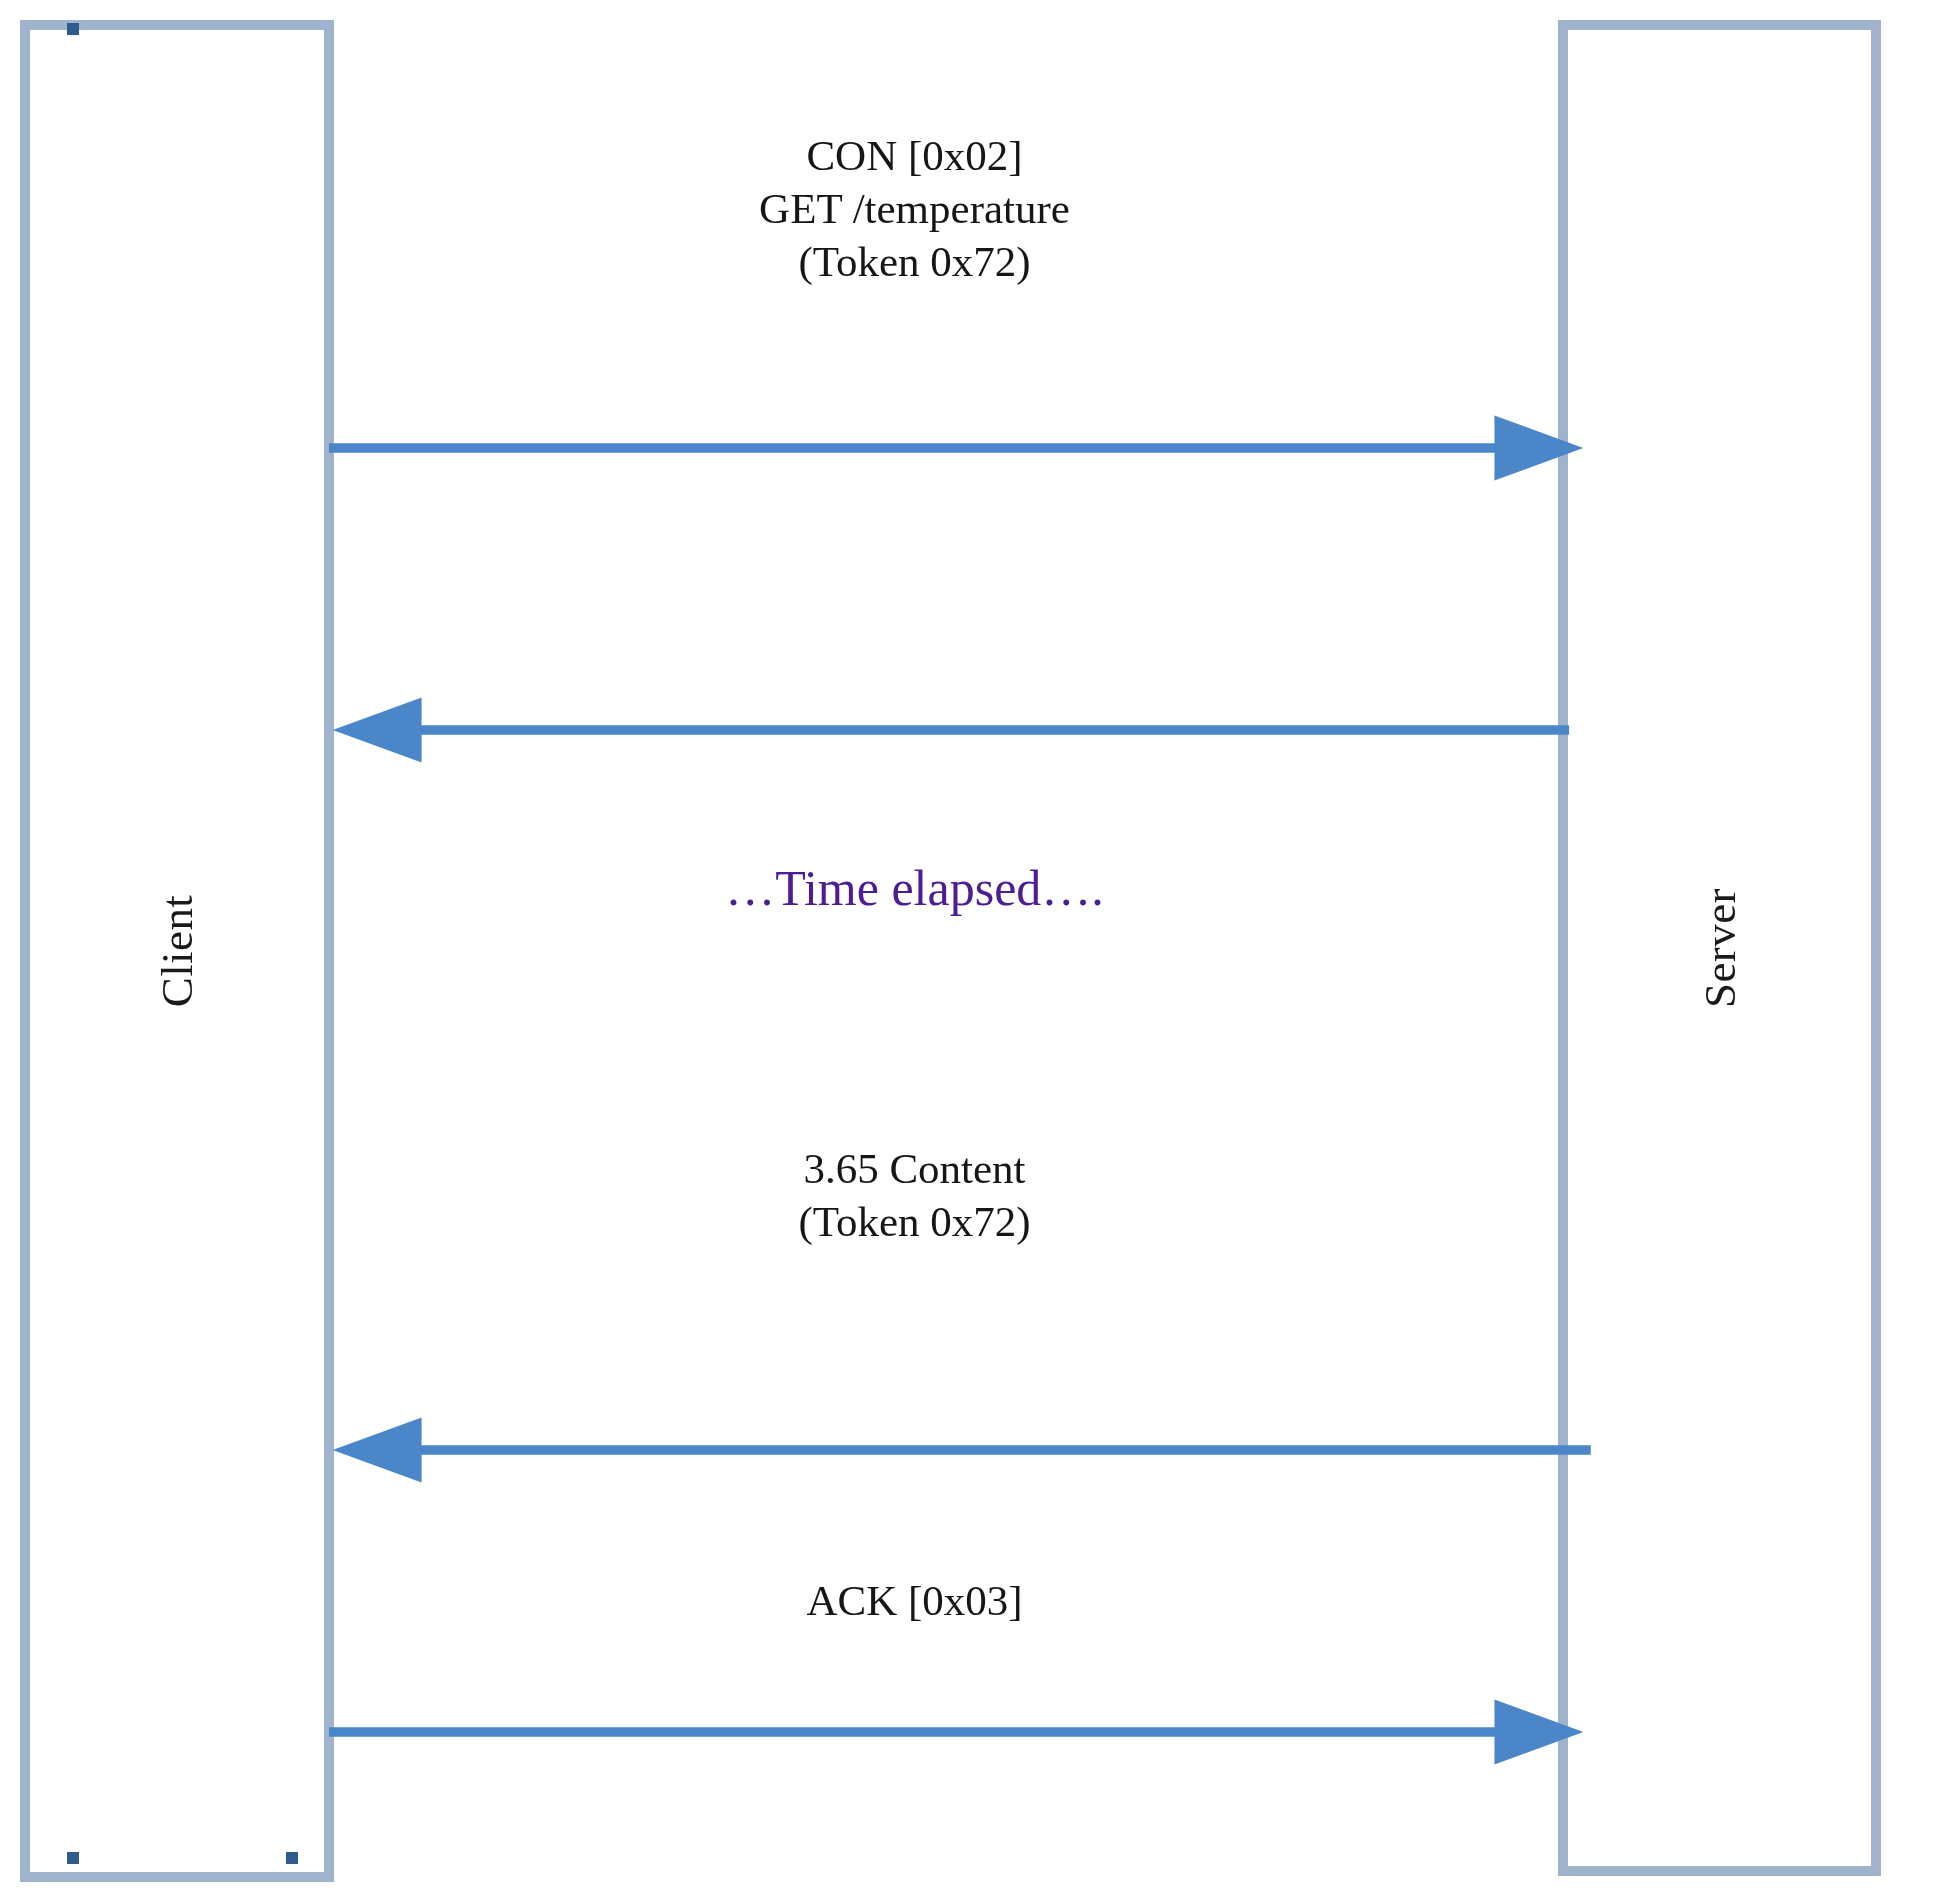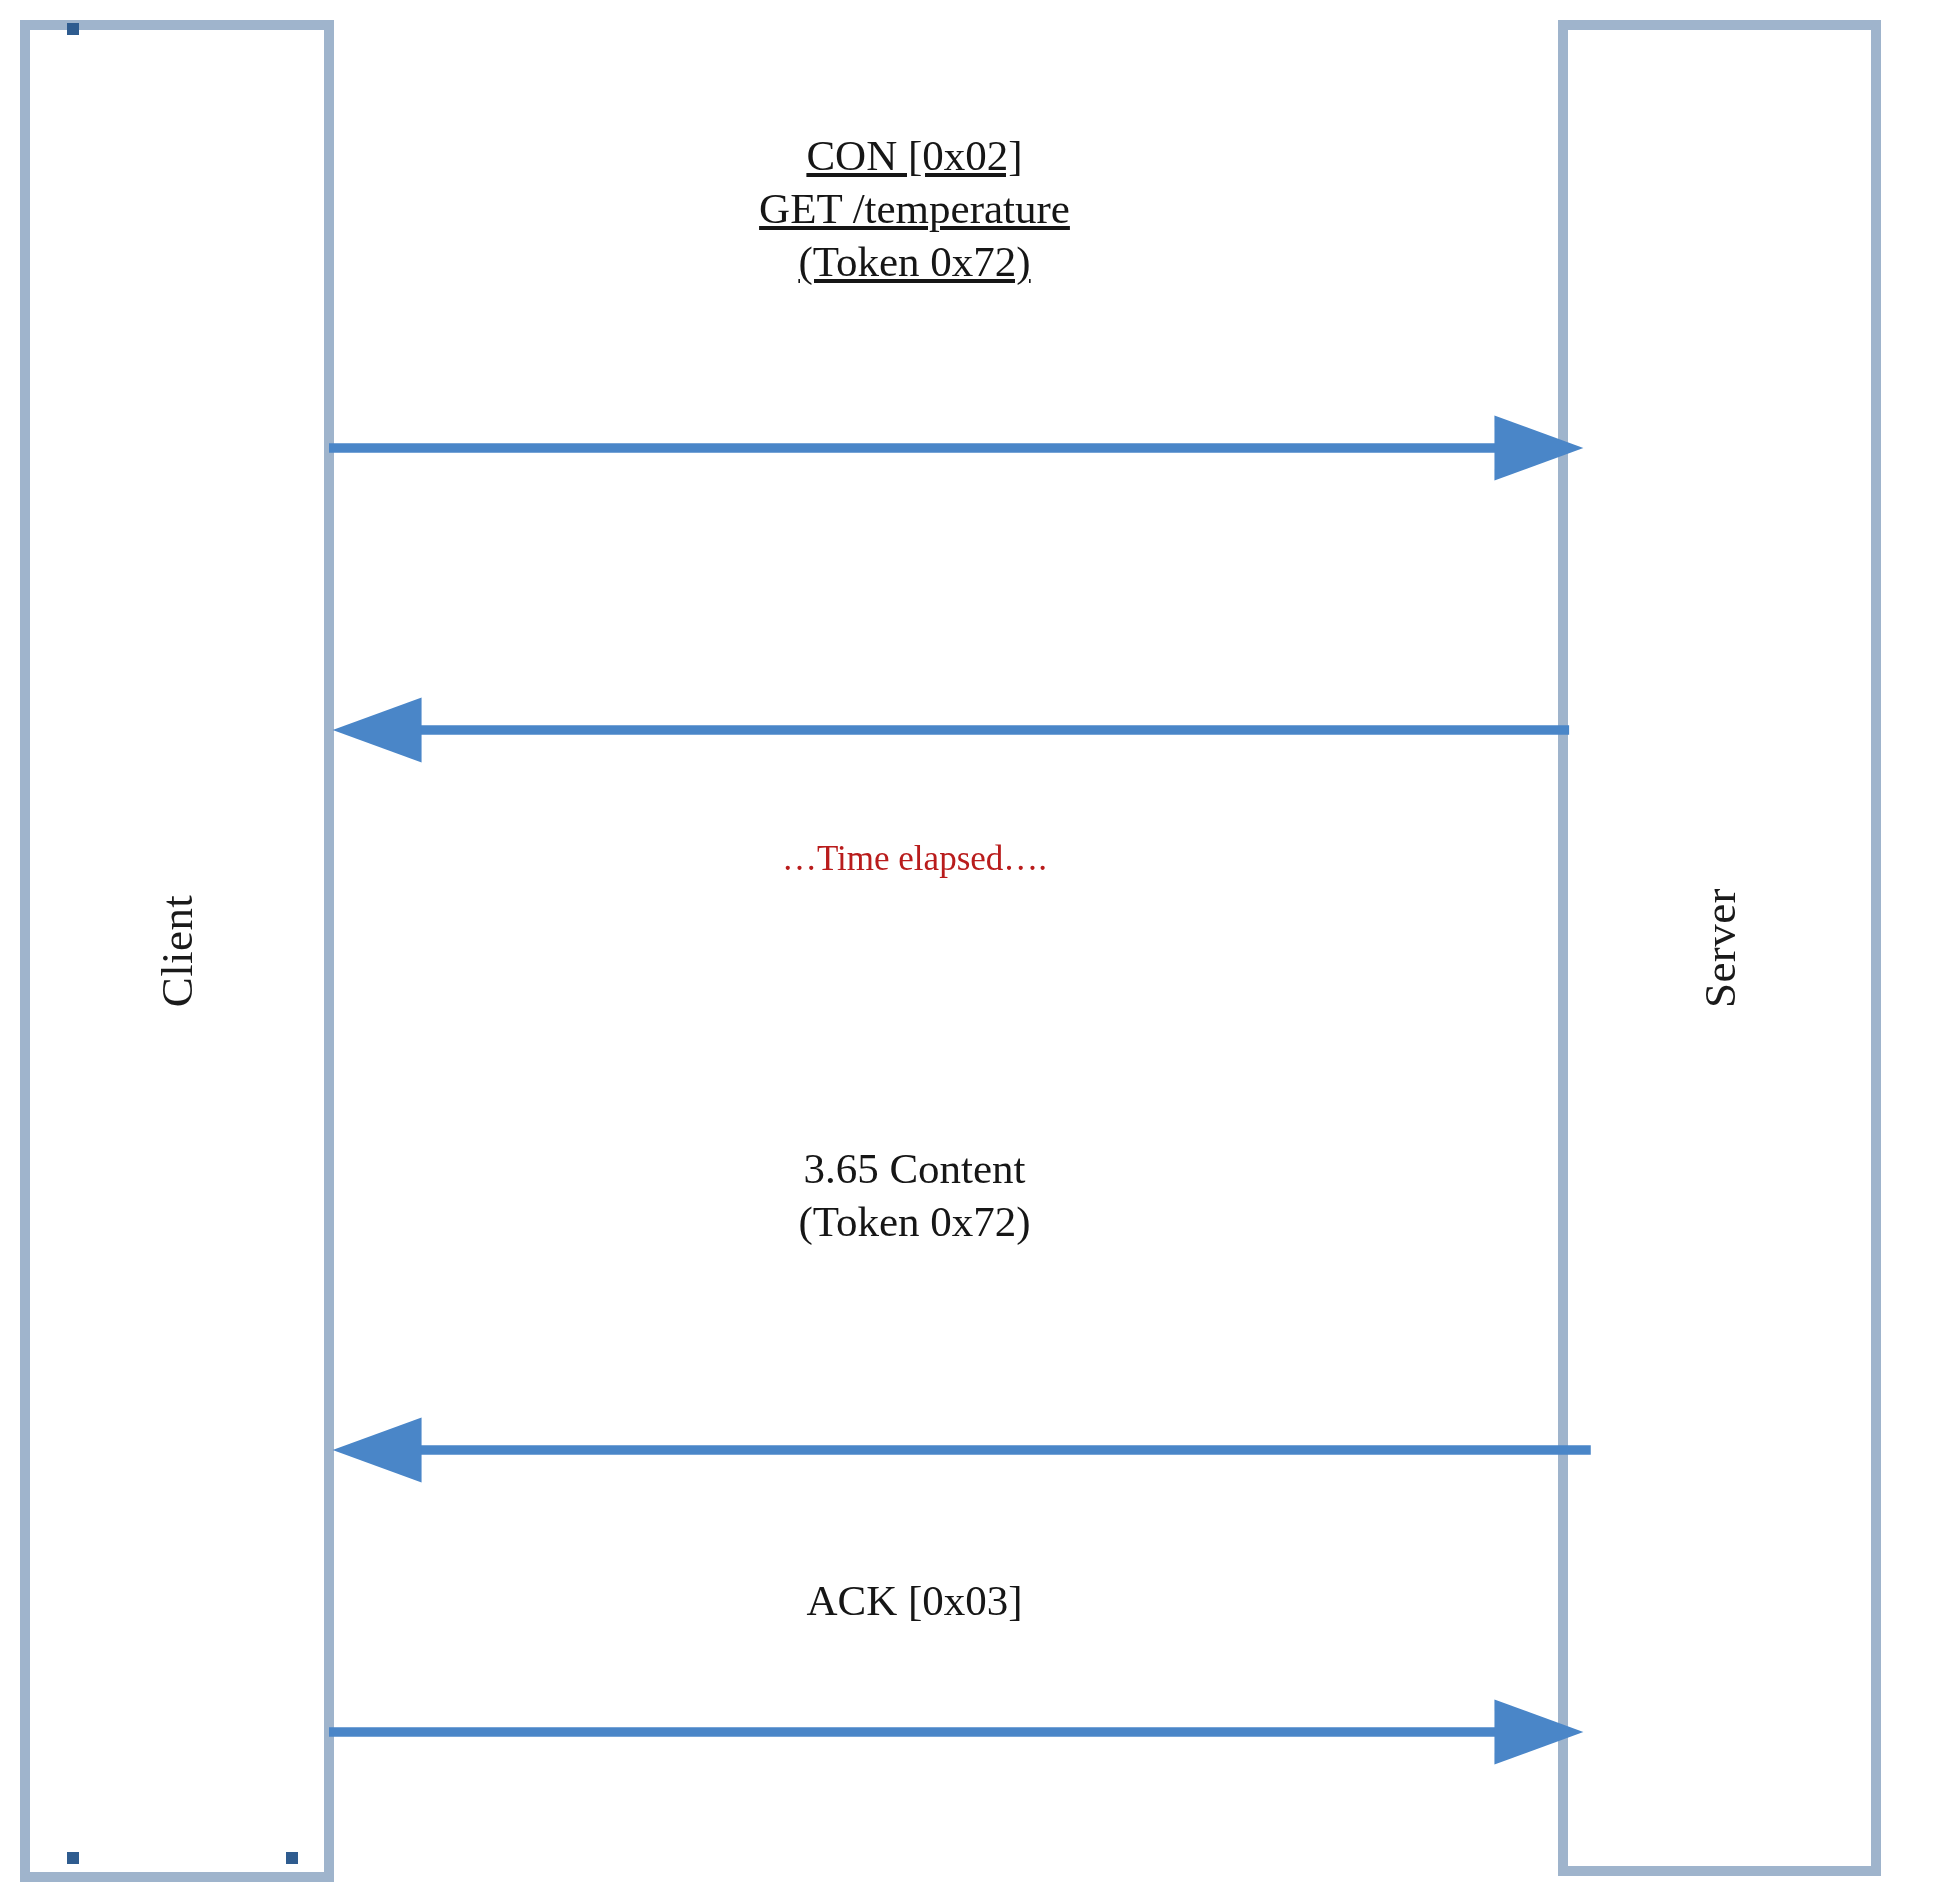--- a/index.html
+++ b/index.html
@@ -76,23 +76,24 @@
     font-size: 43px;
     line-height: 1.23;
     white-space: nowrap;
   }
   .msg-label .line {
     display: block;
   }
   .note-label {
     position: absolute;
     text-align: center;
-    color: #b91c1c;
-    font-size: 35px;
+    color: #4c1d95;
+    font-size: 50px;
     white-space: nowrap;
+    margin-top: 20px;
   }
 </style>
 </head>
 <body>
 
 <div id="canvas">
 
   <div id="lifeline-client" class="lifeline-box">
     <span class="lifeline-label">Client</span>
   </div>
@@ -100,21 +101,21 @@
   <div class="handle" style="left:1597px;top:1852px;"></div>
   <div class="handle" style="left:286px; top:1852px;"></div>
   <div class="handle" style="left:1835px;top:1848px;"></div>
   <div class="handle" style="left:67px;  top:23px;"></div>
   <div class="handle" style="left:1597px;top:23px;"></div>
 
   <div id="lifeline-server" class="lifeline-box">
     <span class="lifeline-label">Server</span>
   </div>
 
-  <div class="msg-label" style="left:553px; top:130px; width:723px;text-decoration:underline;">
+  <div class="msg-label" style="left:553px; top:130px; width:723px;">
     <span class="line">CON [0x02]</span>
     <span class="line">GET /temperature</span>
     <span class="line">(Token 0x72)</span>
   </div>
   <div class="msg-arrow" style="left:329px; top:401px; width:1258px;">
     <svg width="1258" height="94" viewBox="0 0 1740 130">
       <line x1="0" y1="65" x2="1675" y2="65" stroke="#4a86c8" stroke-width="13"></line>
       <polygon points="1612,20 1735,65 1612,110" fill="#4a86c8"></polygon>
     </svg>
   </div>

